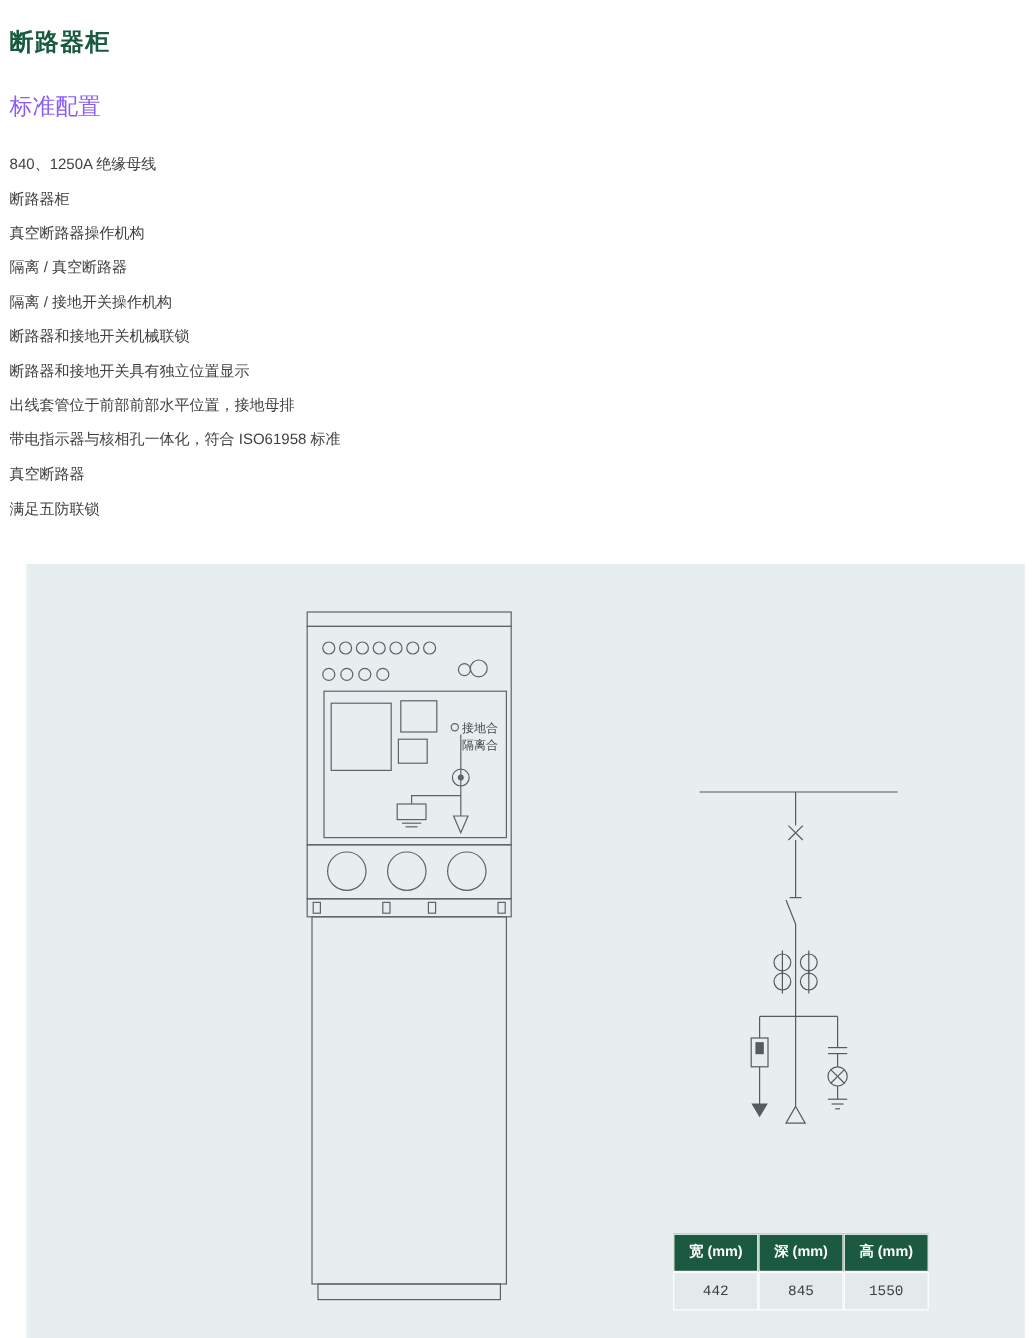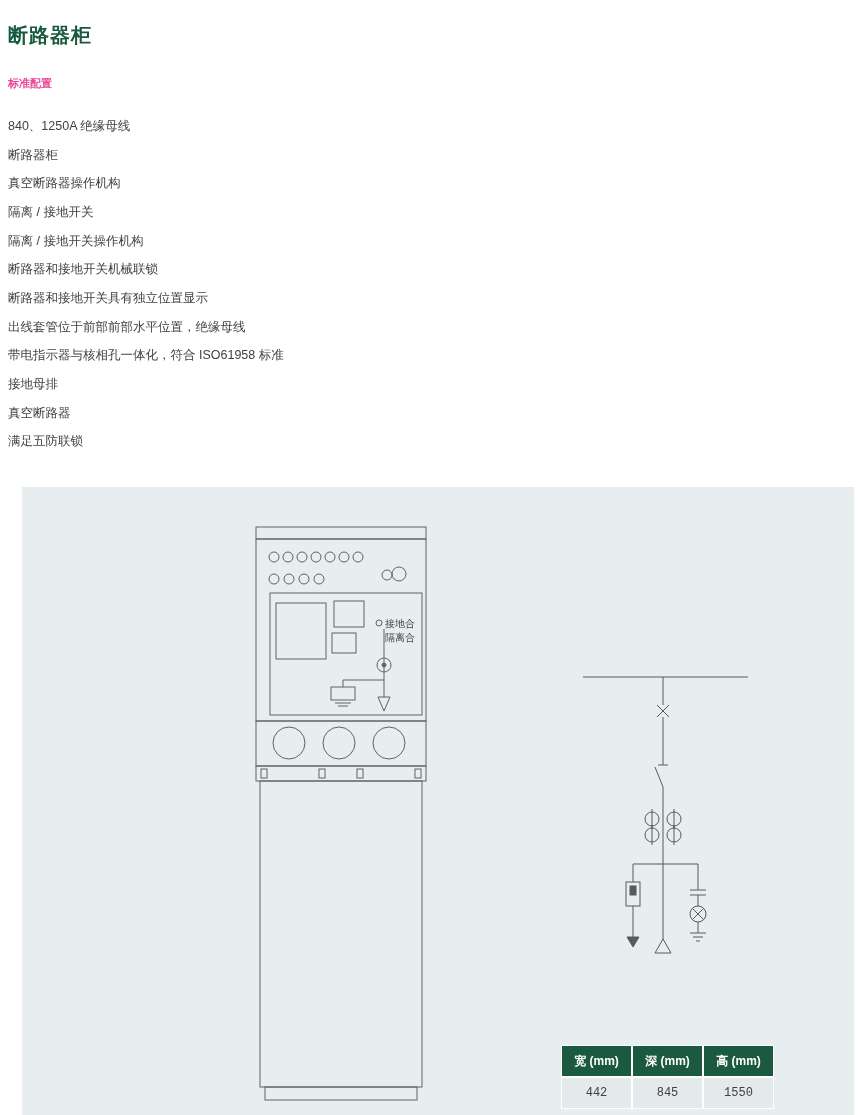--- a/index.html
+++ b/index.html
@@ -13,23 +13,23 @@
   }
   .content { padding: 10px 0 0 8px; margin-top: 12px; }
   .page-title {
     font-size: 20px;
     font-weight: bold;
     color: #175a3e;
     letter-spacing: 1px;
   }
   .section-title {
     margin-top: 27px;
-    font-size: 11px;
-    font-weight: bold;
-    color: #ec4899;
+    font-size: 19px;
+    font-weight: normal;
+    color: #8b5cf6;
   }
   .features { margin-top: 21px; }
   .feature {
     height: 28.7px;
     display: flex;
     align-items: center;
     font-size: 12.5px;
     color: #3f3f3f;
   }
   .panel {
@@ -73,27 +73,26 @@
 <body>
 
 <div class="content">
   <h1 class="page-title">断路器柜</h1>
   <h2 class="section-title">标准配置</h2>
 
   <div class="features">
     <div class="feature">840、1250A 绝缘母线</div>
     <div class="feature">断路器柜</div>
     <div class="feature">真空断路器操作机构</div>
-    <div class="feature">隔离 / 接地开关</div>
+    <div class="feature">隔离 / 真空断路器</div>
     <div class="feature">隔离 / 接地开关操作机构</div>
     <div class="feature">断路器和接地开关机械联锁</div>
     <div class="feature">断路器和接地开关具有独立位置显示</div>
-    <div class="feature">出线套管位于前部前部水平位置，绝缘母线</div>
+    <div class="feature">出线套管位于前部前部水平位置，接地母排</div>
     <div class="feature">带电指示器与核相孔一体化，符合 ISO61958 标准</div>
-    <div class="feature">接地母排</div>
     <div class="feature">真空断路器</div>
     <div class="feature">满足五防联锁</div>
   </div>
 
   <div class="panel">
     <svg width="832" height="630" viewBox="0 0 832 630">
 
       <g stroke="#5d6468" fill="none" stroke-width="1">
 
         <rect x="234" y="40" width="170" height="12"></rect>

